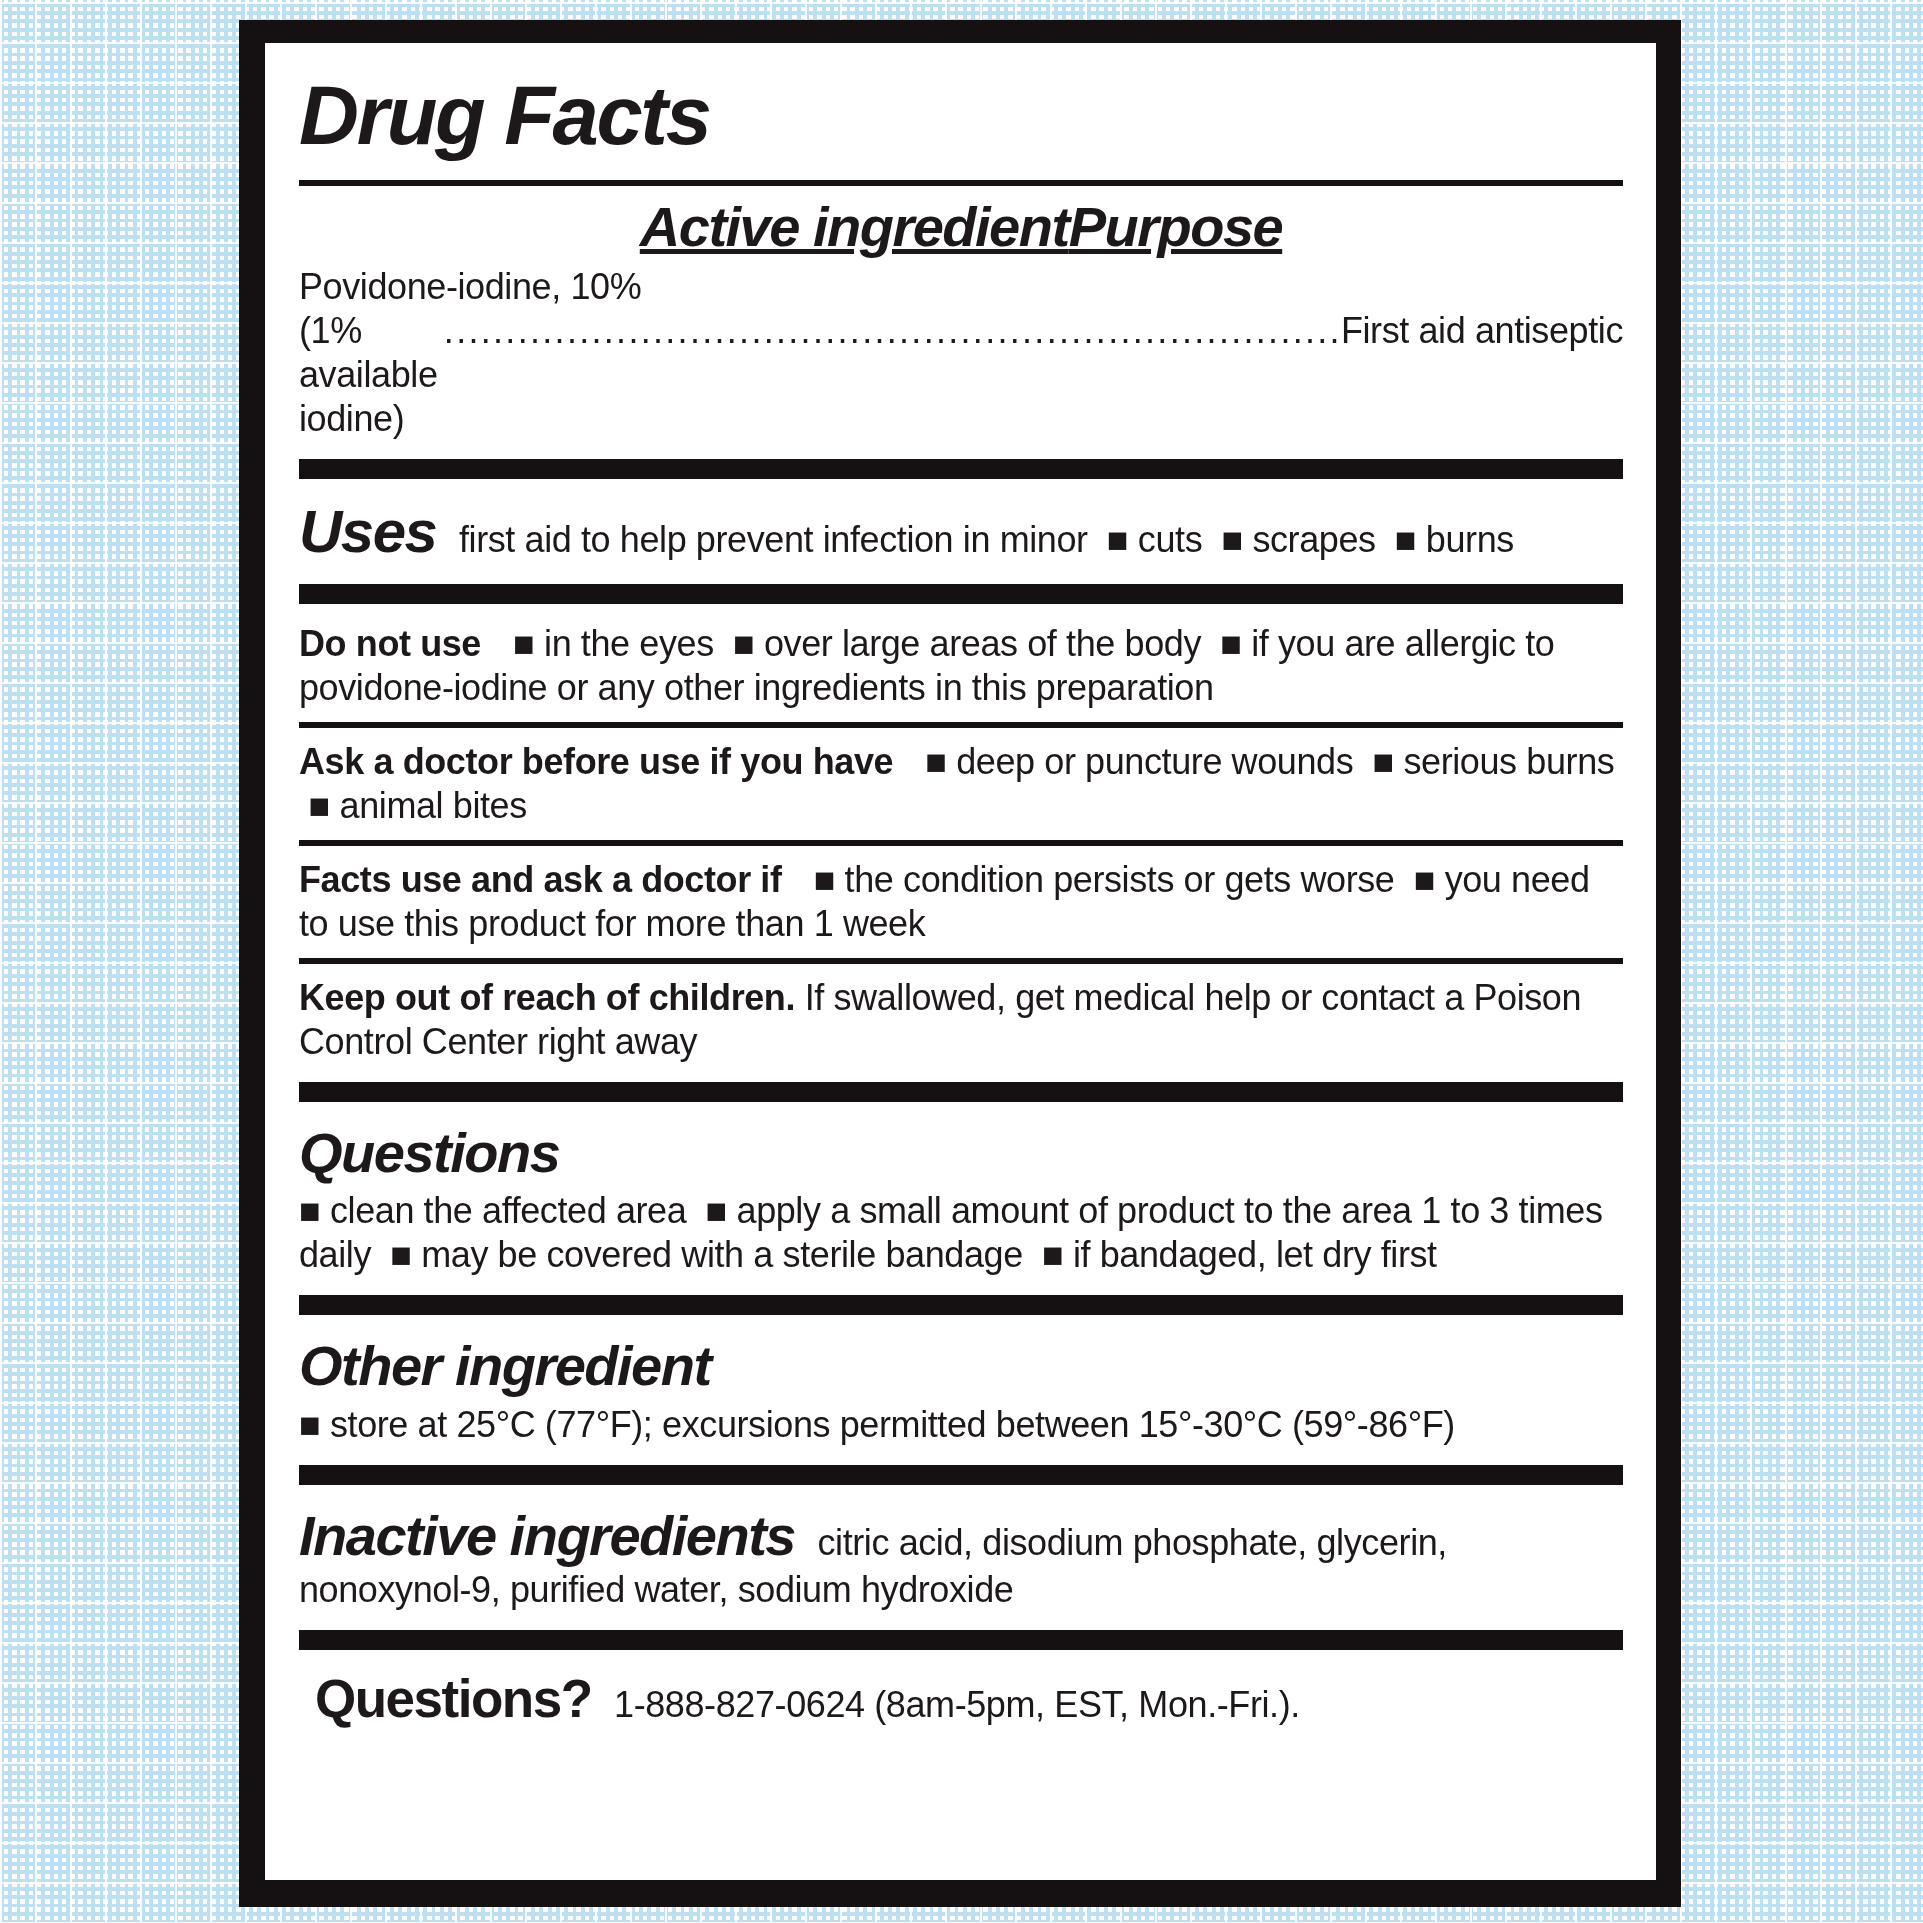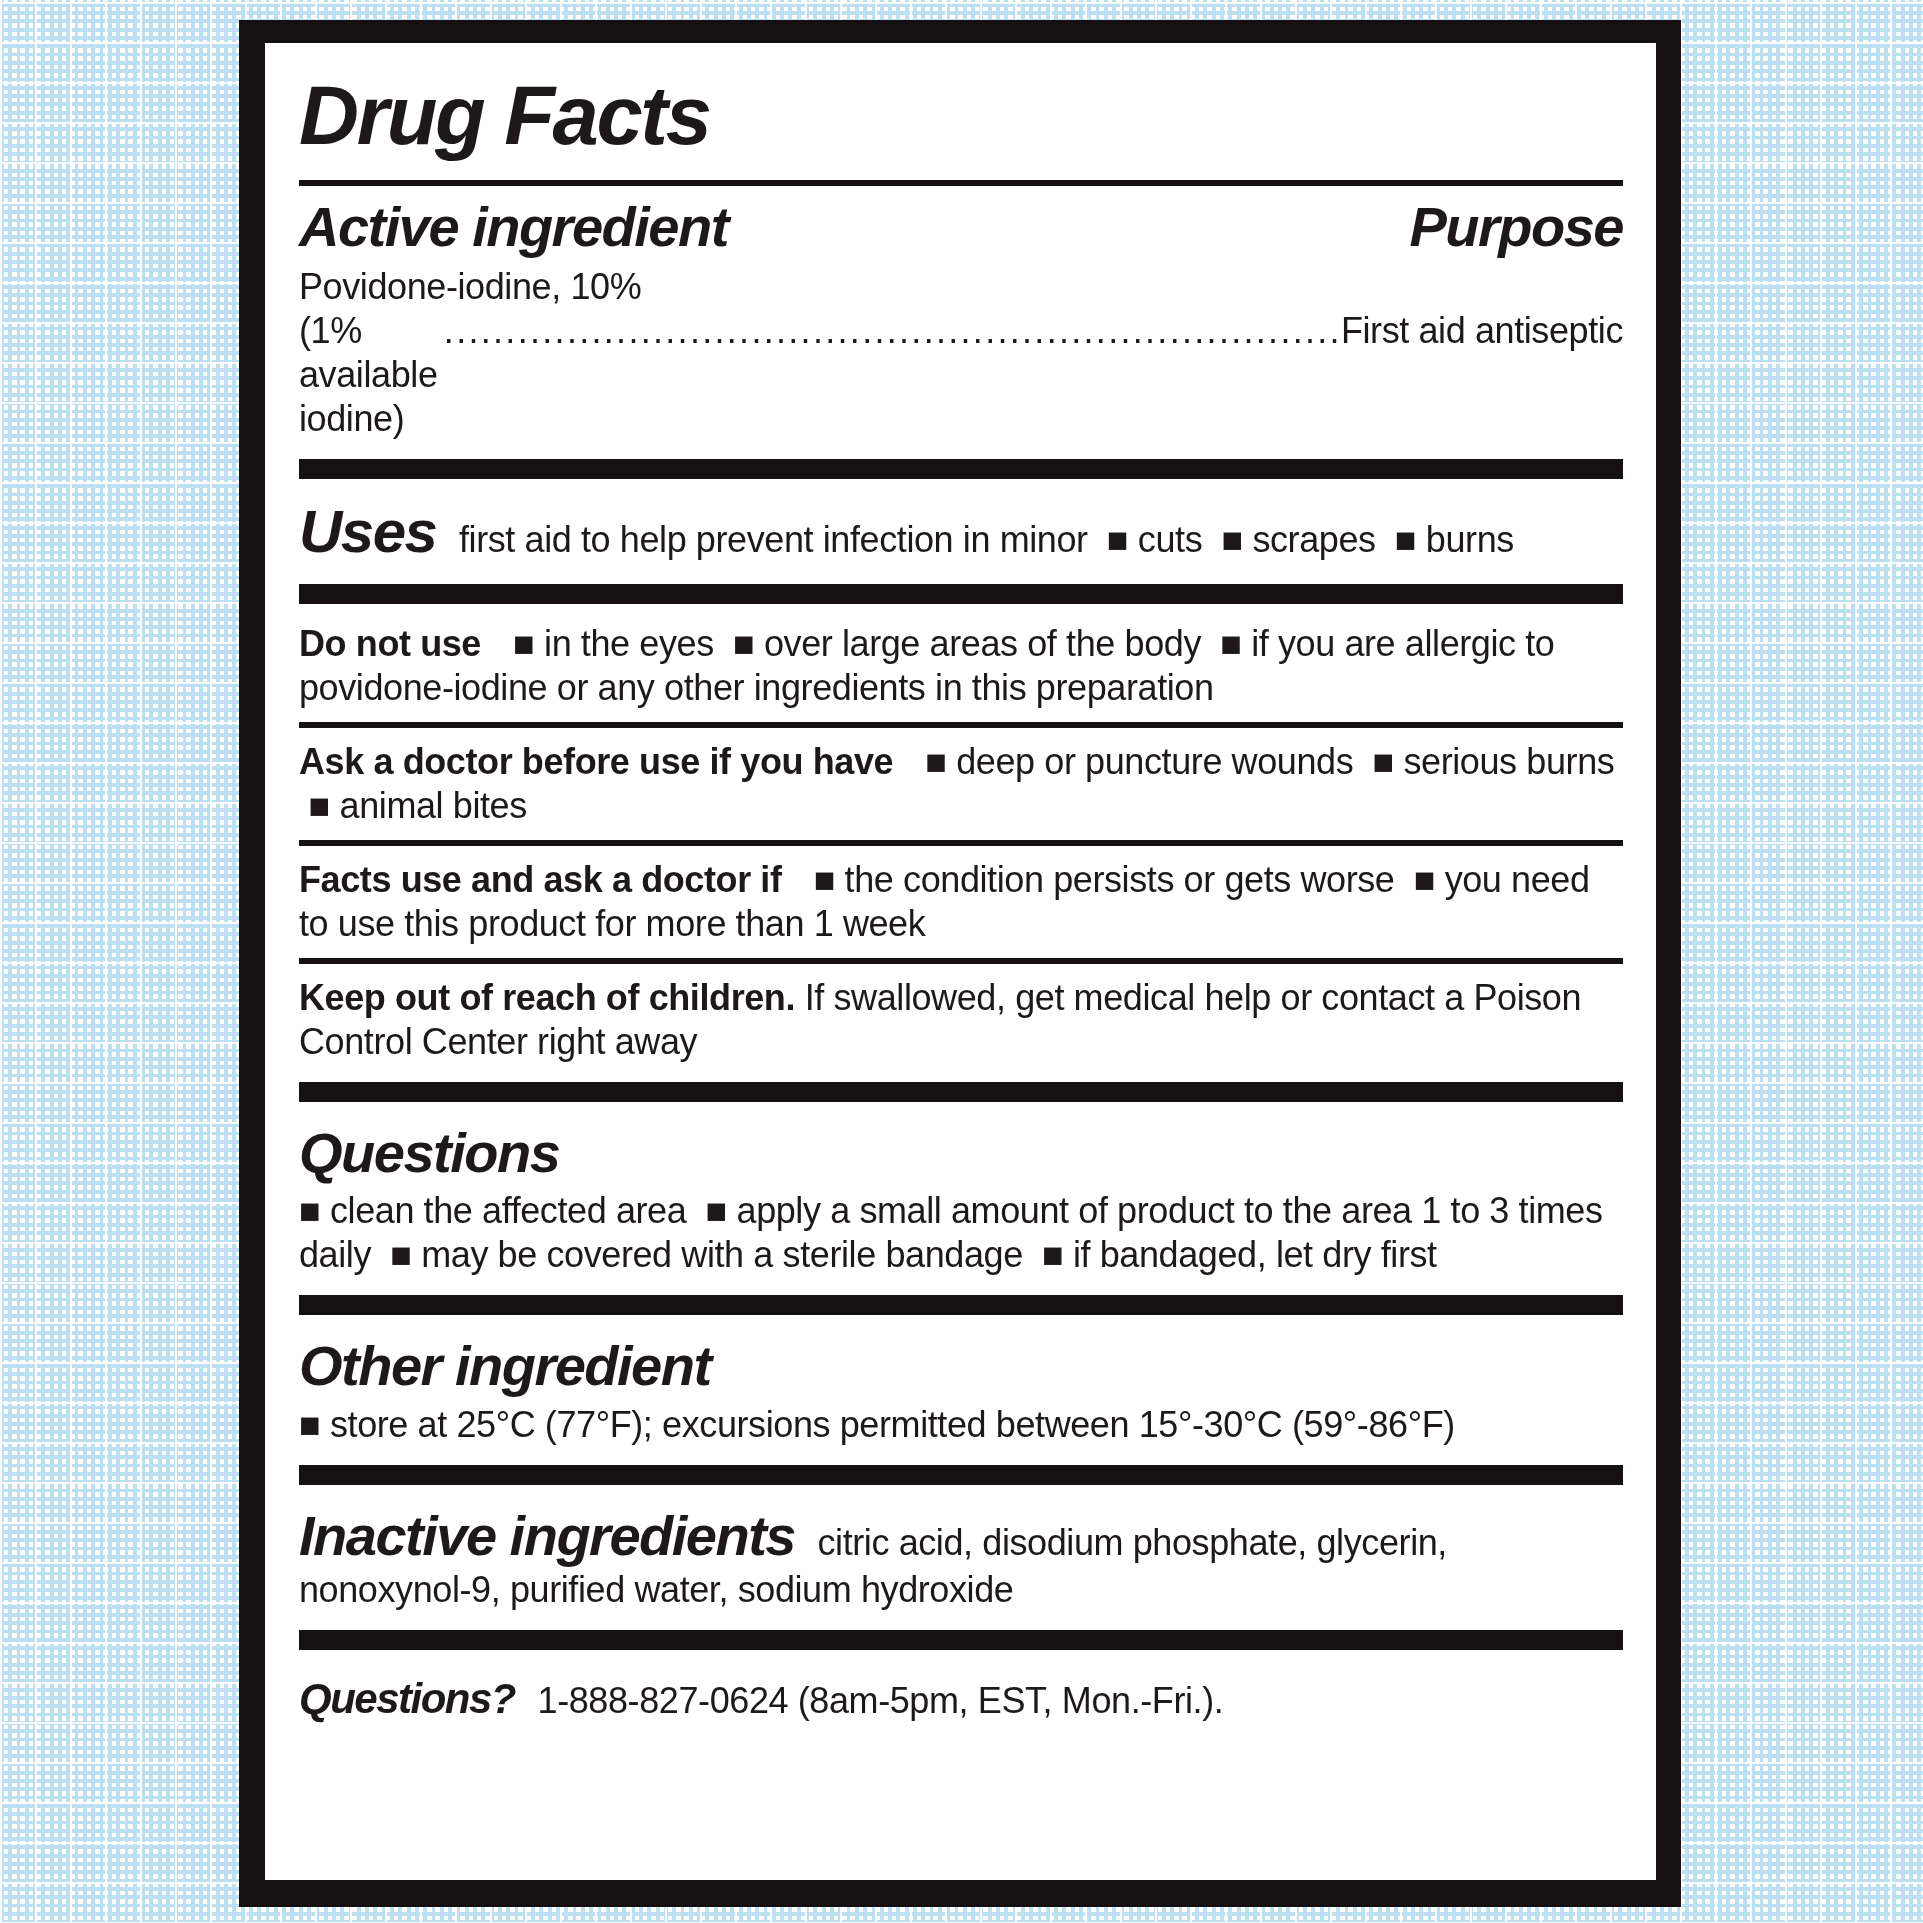--- a/index.html
+++ b/index.html
@@ -30,26 +30,26 @@
     font-style:italic;font-weight:bold;font-size:83px;line-height:90px;letter-spacing:-2.3px;
   }
   .titlebox{border-bottom:6.8px solid #151112;padding:3px 0 19px;}
   .h-sec{
     font-style:italic;font-weight:bold;font-size:56px;line-height:65px;letter-spacing:-1.5px;
   }
   .h-big{
     font-style:italic;font-weight:bold;font-size:60px;line-height:69px;letter-spacing:-1.5px;
   }
   .h-q{
-    font-style:italic;font-weight:bold;font-size:42px;line-height:62px;letter-spacing:-1.5px;
+    font-weight:bold;font-size:53px;line-height:62px;letter-spacing:-1.5px;margin-left:16px;
   }
   .inline-head{margin-right:22.5px;}
   .b{font-weight:bold;}
   .ext{font-weight:bold;font-size:41px;}
-  .ai-row{display:flex;justify-content:space-between;align-items:baseline;margin:7.5px 0 6px;}
+  .ai-row{display:flex;justify-content:center;align-items:baseline;margin:7.5px 0 6px;text-decoration:underline;}
   .dotrow{display:flex;align-items:baseline;}
   .dots{flex:1 1 auto;overflow:hidden;white-space:nowrap;letter-spacing:2.3px;}
   .dotrow .right{flex:0 0 auto;}
   hr{border:0;}
   hr.bar{height:20px;background:#151112;margin:18px 0;}
   hr.rule{height:6px;background:#151112;margin:12px 0;}
   .mt6{margin-top:4.5px;}
 </style>
 </head>
 <body>

